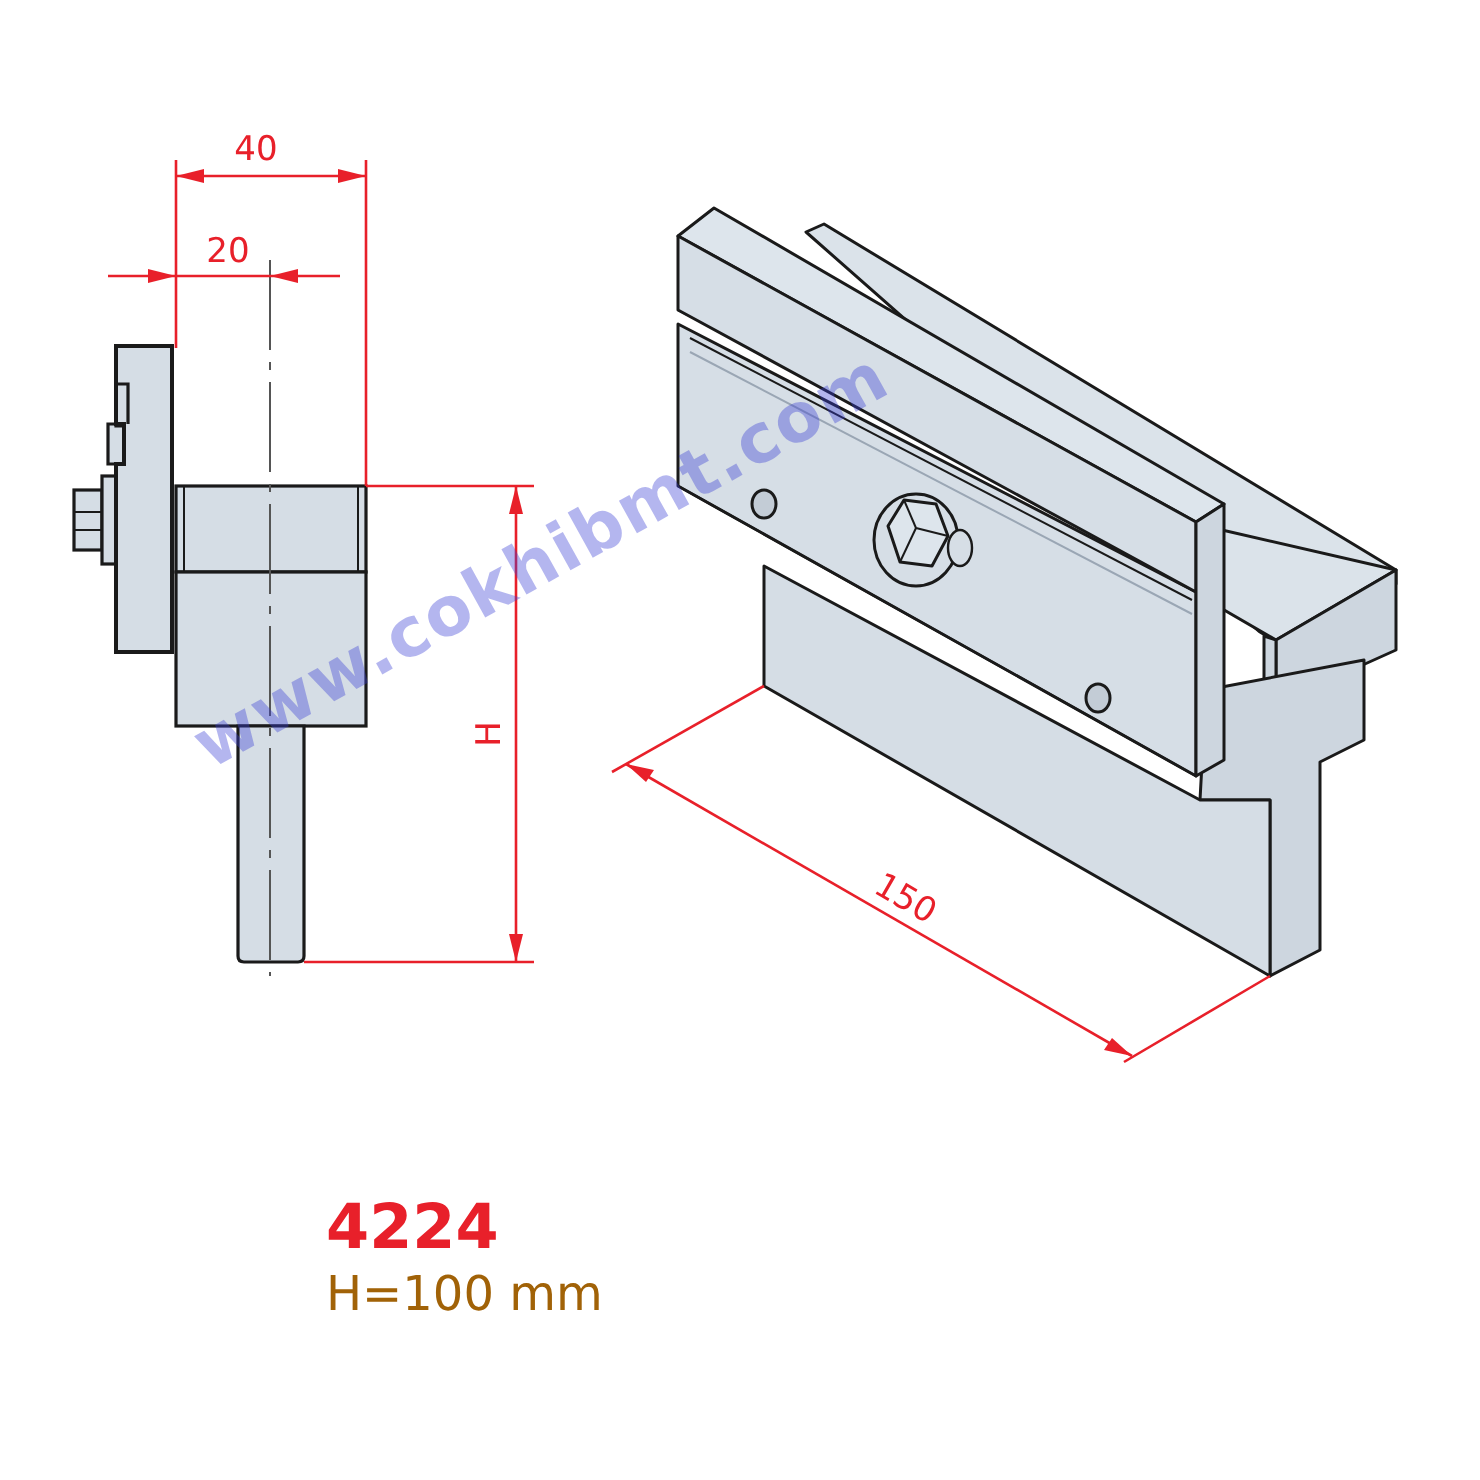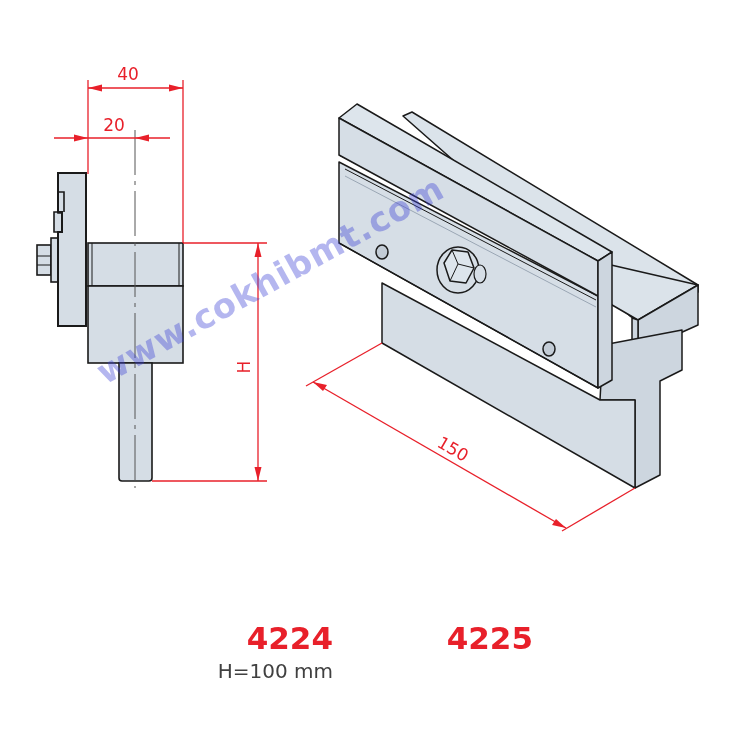--- a/index.html
+++ b/index.html
@@ -30,39 +30,38 @@
       font-family: "DejaVu Sans", sans-serif;
       font-weight: bold;
       font-size: 34px;
       fill: #3a3fd6;
       fill-opacity: 0.38;
       letter-spacing: 1px;
     }
     .caption {
       position: absolute;
       top: 596px;
-      text-align: right;
+      text-align: left;
       width: 170px;
-      margin-top: 24px;
     }
     .caption .code {
       display: block;
       font-family: "DejaVu Sans", sans-serif;
       font-weight: bold;
       font-size: 31px;
       line-height: 36px;
       color: #e8202a;
       letter-spacing: 0px;
     }
     .caption .height {
       display: block;
       font-family: "DejaVu Sans", sans-serif;
-      font-size: 20px;
+      font-size: 24px;
       line-height: 30px;
-      color: #404040;
+      color: #a16207;
     }
     #caption-4224 { left: 163px; }
     #caption-4225 { left: 363px; }
   </style>
 </head>
 <body>
 
 <svg id="drawing" viewBox="0 0 740 740" xmlns="http://www.w3.org/2000/svg">
 
   <g stroke="#1a1a1a" stroke-width="1.6" fill="#d5dde5">
@@ -154,14 +153,13 @@
   <text class="dim-text" x="450" y="454" text-anchor="middle" transform="rotate(30 450 454)">150</text>
 
   <text class="watermark" x="105" y="385" transform="rotate(-29 105 385)">www.cokhibmt.com</text>
 </svg>
 
 <div class="caption" id="caption-4224">
   <span class="code">4224</span>
   <span class="height">H=100 mm</span>
 </div>
 <div class="caption" id="caption-4225">
-  <span class="code">4225</span>
 </div>
 
 </body></html>

